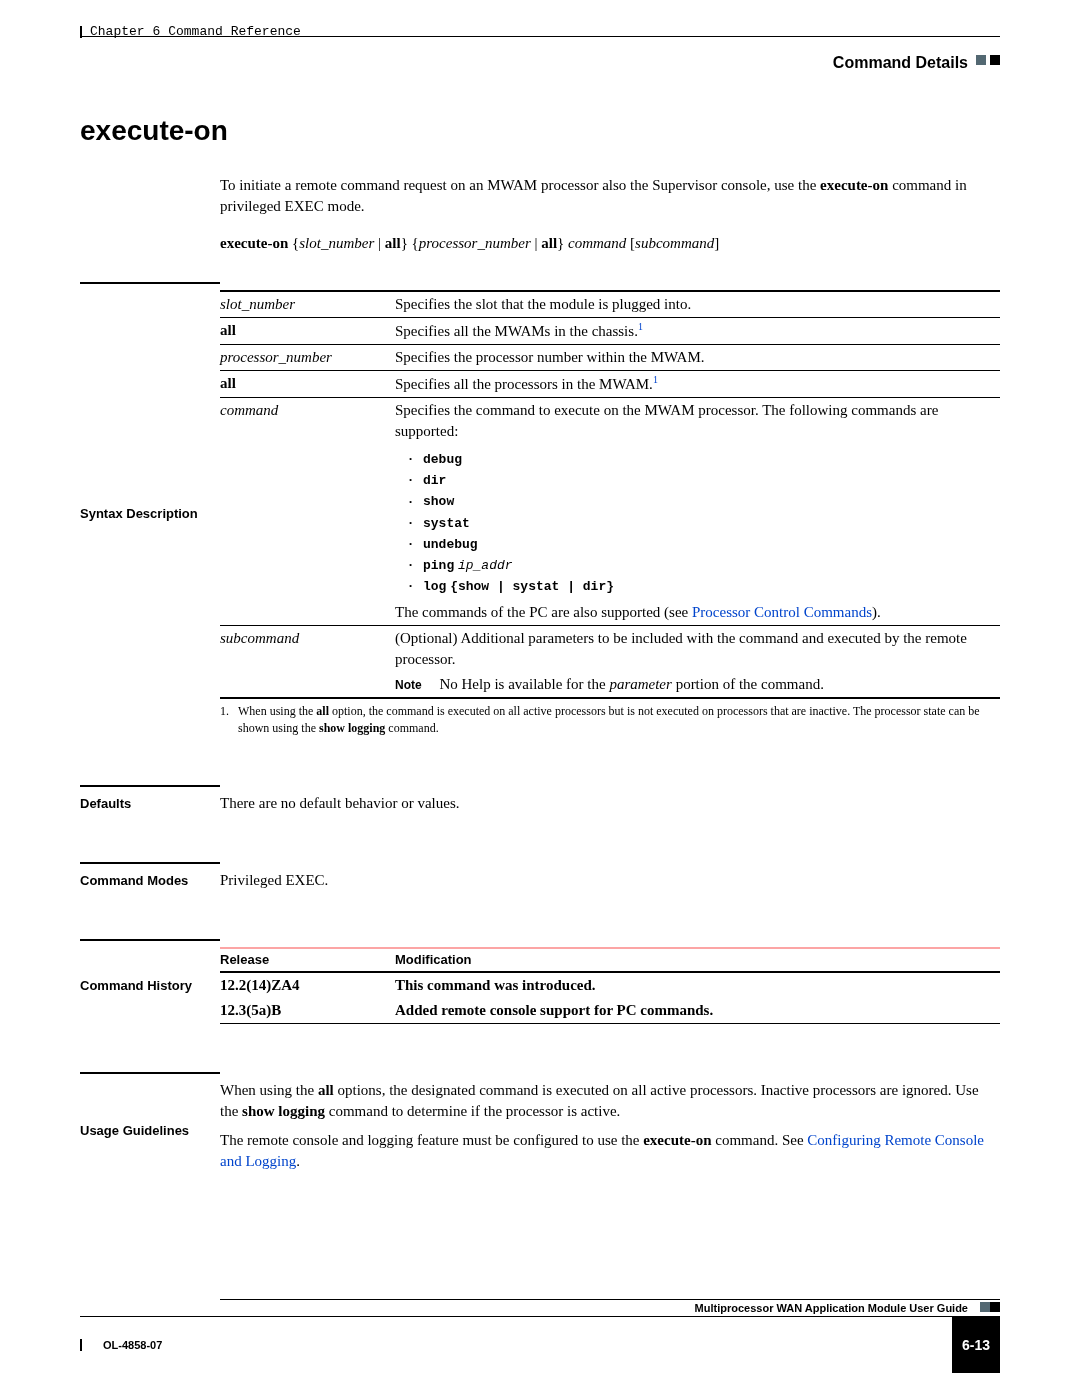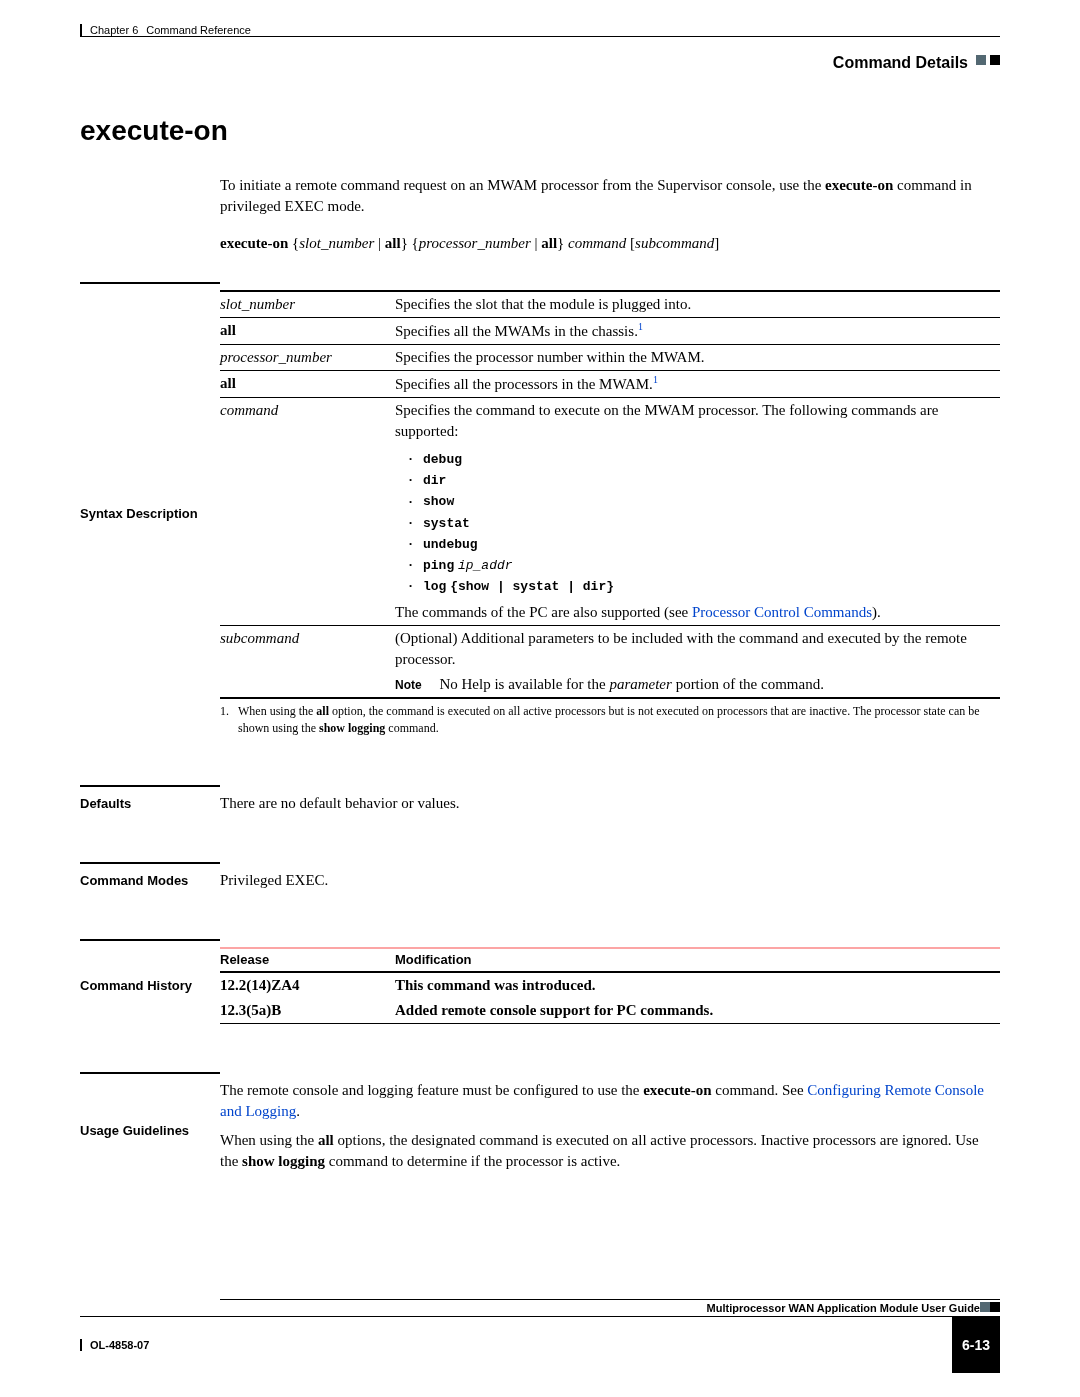--- a/index.html
+++ b/index.html
@@ -13,22 +13,22 @@
       position: relative;
     }
     .header {
       position: absolute;
       top: 24px;
       left: 80px;
       right: 80px;
       display: flex;
       justify-content: space-between;
       align-items: flex-end;
-      font-family: Liberation Sans, sans-serif;
-      font-size: 11px;
+      font-family: Liberation Mono, monospace;
+      font-size: 13px;
     }
     .header-left { display: flex; align-items: center; gap: 8px; }
     .header-left .vline { width: 2px; height: 12px; background: #000; }
     .header-bar-top {
       position: absolute;
       top: 36px;
       left: 80px;
       right: 80px;
       height: 1px;
       background: #000;
@@ -149,32 +149,32 @@
     .footer-rule-top {
       height: 1px; background: #000; margin-bottom: 2px;
       margin-left: 140px;
     }
     .footer-row1 {
       display: flex;
       justify-content: flex-end;
       font-weight: bold;
       margin-bottom: 2px;
     }
-    .footer-row1 .ft-text { }
+    .footer-row1 .ft-text { margin-right: 12px; }
     .footer-row1 .sq { width: 10px; height: 10px; background: #000; display: inline-block; }
     .footer-row1 .sq2 { background: #536872; }
     .footer-rule-bottom {
       height: 1px; background: #000; margin-top: 2px;
     }
     .footer-row2 {
       display: flex;
       justify-content: space-between;
       align-items: center;
     }
-    .footer-row2 .left { display: flex; align-items: center; gap: 8px; }
+    .footer-row2 .left { display: flex; align-items: center; gap: 21px; }
     .footer-row2 .vline { width: 2px; height: 12px; background: #000; }
     .footer-page {
       background: #000; color: #fff; font-weight: bold;
       padding: 20px 10px; font-size: 14px;
     }
   </style>
 </head>
 <body>
 
 <div class="header">
@@ -187,21 +187,21 @@
 <div class="header-bar-top"></div>
 <div class="header-right-text">Command Details</div>
 <span class="header-right-square2"></span>
 <span class="header-right-square"></span>
 
 <div class="content">
   <div class="title">execute-on</div>
 
   <div class="body-section">
     <div class="intro">
-      <span>To initiate a remote command request on an MWAM processor from the Supervisor console, use the </span><span class="bold">execute-on</span><span> command in privileged EXEC mode.</span>
+      <span>To initiate a remote command request on an MWAM processor also the Supervisor console, use the </span><span class="bold">execute-on</span><span> command in privileged EXEC mode.</span>
     </div>
     <div class="syntax-line">
       <span class="bold">execute-on</span>
       {<span class="italic">slot_number</span> | <span class="bold">all</span>}
       {<span class="italic">processor_number</span> | <span class="bold">all</span>}
       <span class="italic">command</span>
       [<span class="italic">subcommand</span>]
     </div>
   </div>
 
@@ -308,24 +308,24 @@
     </div>
   </div>
 
   <div class="spacer"></div>
 
   <div class="section-top-rule"></div>
   <div class="section-row">
     <div class="label-col">Usage Guidelines</div>
     <div class="value-col ug-text">
       <div class="ug-para">
-        <span>The remote console and logging feature must be configured to use the </span><span class="b">execute-on</span><span> command. See </span><span class="link">Configuring Remote Console and Logging</span><span>.</span>
+        <span>When using the </span><span class="b">all</span><span> options, the designated command is executed on all active processors. Inactive processors are ignored. Use the </span><span class="b">show logging</span><span> command to determine if the processor is active.</span>
       </div>
       <div class="ug-para">
-        <span>When using the </span><span class="b">all</span><span> options, the designated command is executed on all active processors. Inactive processors are ignored. Use the </span><span class="b">show logging</span><span> command to determine if the processor is active.</span>
+        <span>The remote console and logging feature must be configured to use the </span><span class="b">execute-on</span><span> command. See </span><span class="link">Configuring Remote Console and Logging</span><span>.</span>
       </div>
     </div>
   </div>
 
 </div>
 
 <div class="footer">
   <div class="footer-rule-top"></div>
   <div class="footer-row1">
     <span class="ft-text">Multiprocessor WAN Application Module User Guide</span>

